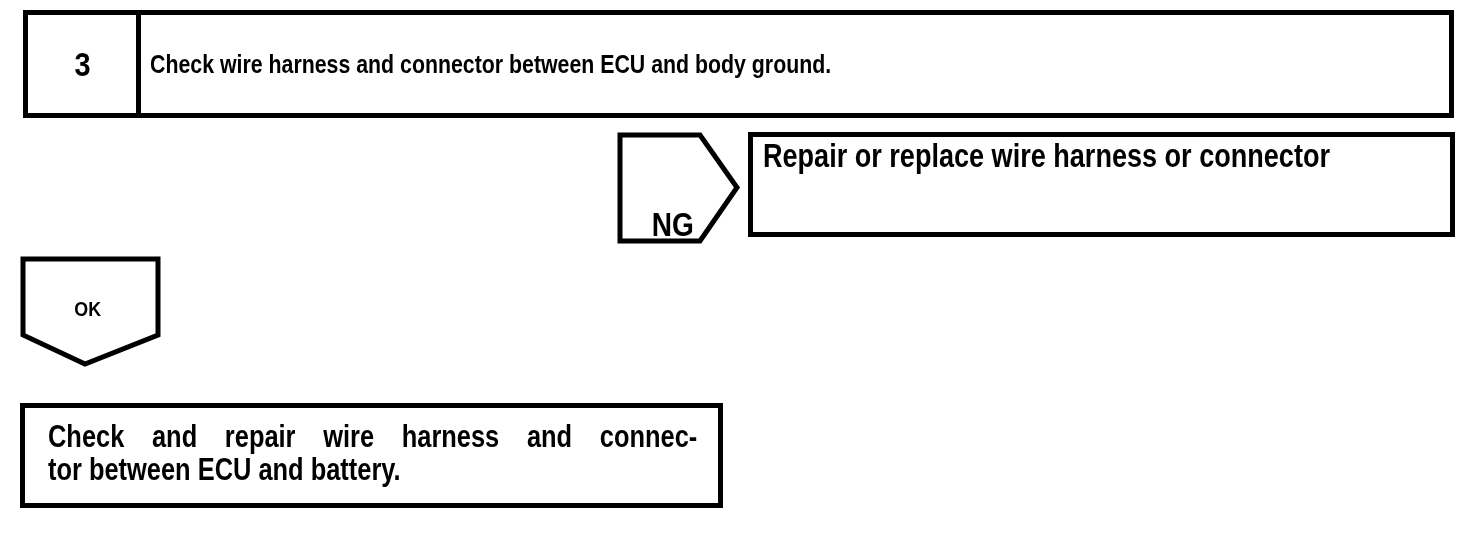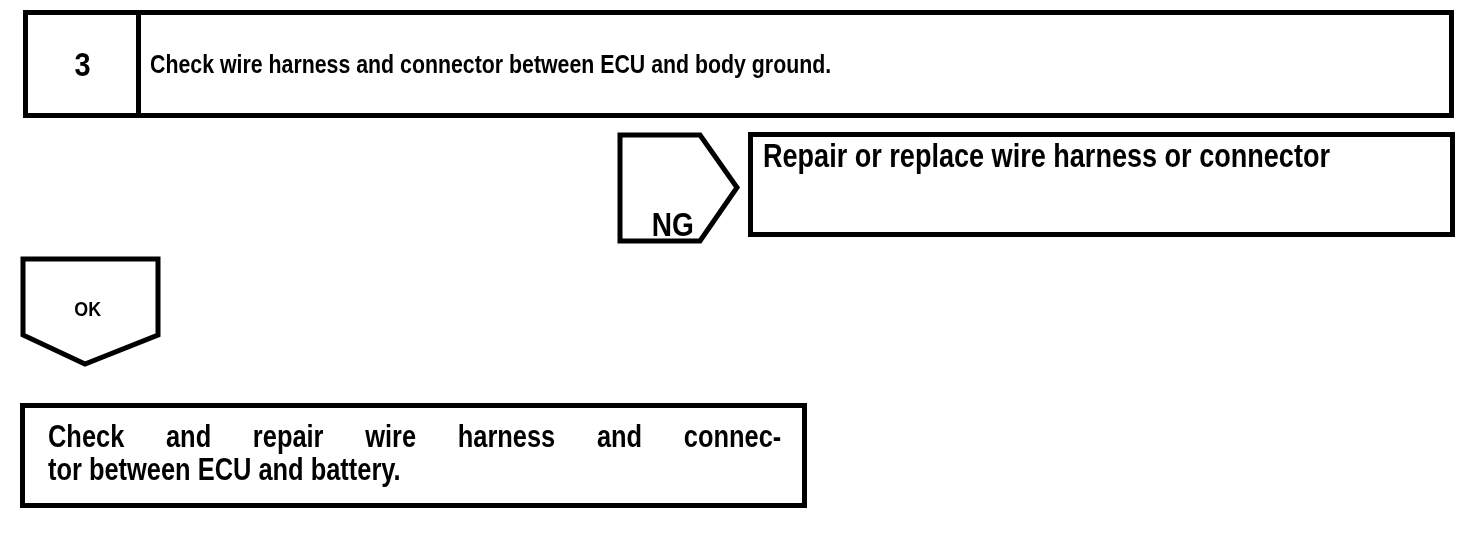--- a/index.html
+++ b/index.html
@@ -65,21 +65,21 @@
   .ok-wrap { position: absolute; left: 20px; top: 256px; width: 141px; height: 112px; }
   .ok-label {
     position: absolute; left: 0; top: 0; width: 136px; height: 82px;
     display: flex; align-items: center; justify-content: center;
     font-size: 21px;
     margin-top: 12px;
   }
 
   
   .result-box {
-    left: 20px; top: 403px; width: 787px; height: 105px;
+    left: 20px; top: 403px; width: 703px; height: 105px;
     padding: 12px 21px 0 23px;
     font-size: 31px; line-height: 33px;
   }
   .result-inner {
     width: 122%;
     transform: scaleX(0.82);
     transform-origin: 0 0;
   }
   .line-just { text-align: justify; text-align-last: justify; }
 

